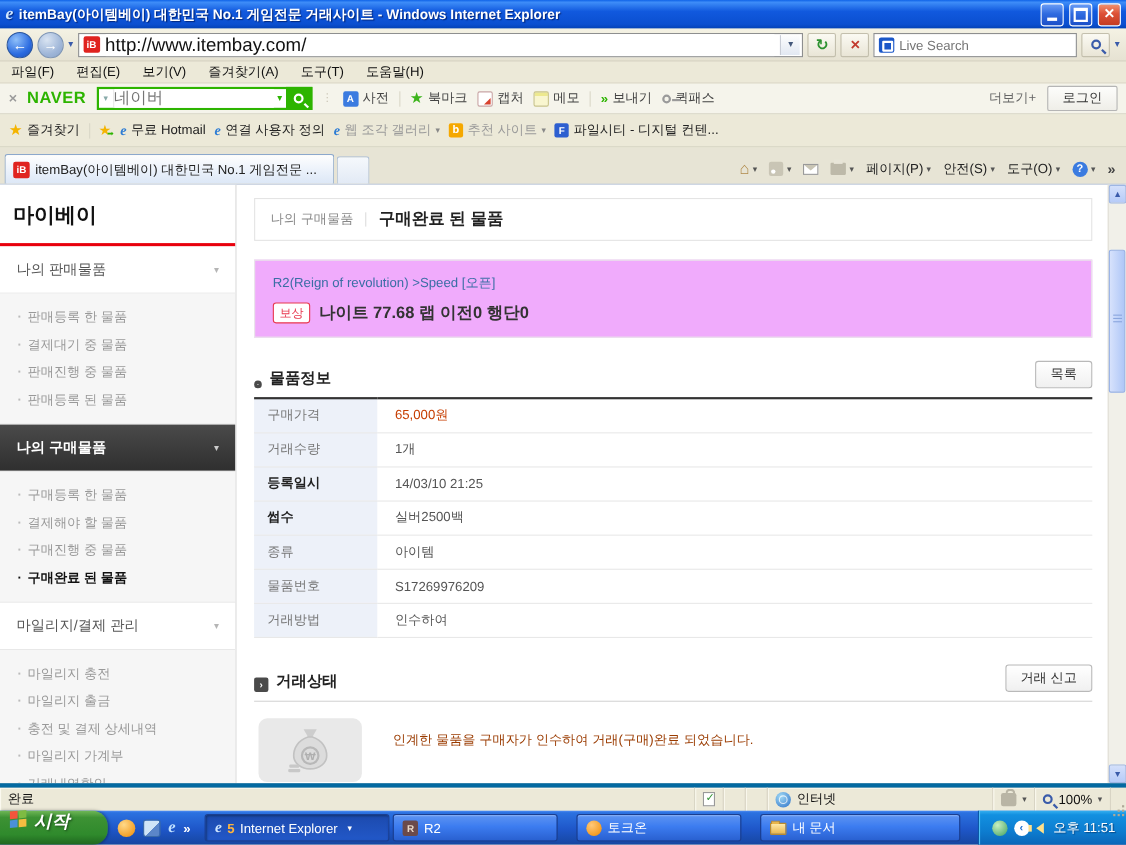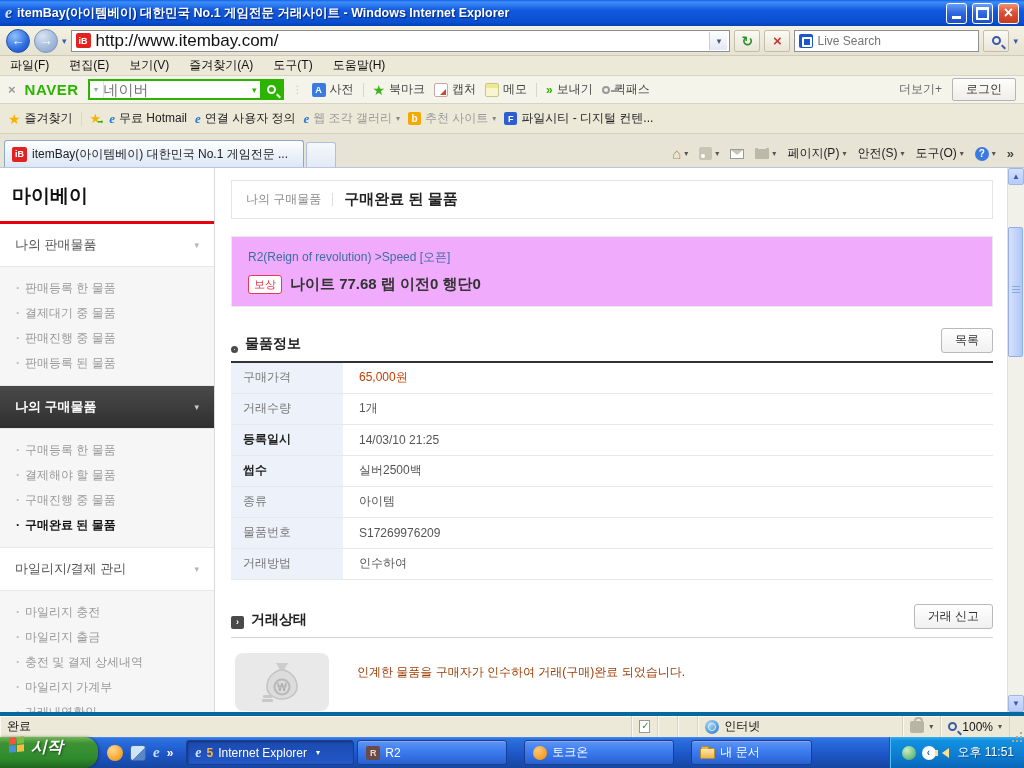--- a/index.html
+++ b/index.html
@@ -594,21 +594,21 @@
         <span class="caret">▾</span>
       </div>
       <div class="tbtn" style="width:150px">
         <span class="t-r2">R</span>
         <span>R2</span>
       </div>
       <div class="tbtn" style="width:150px; margin-left:14px">
         <span class="t-talk"></span>
         <span>토크온</span>
       </div>
-      <div class="tbtn" style="width:121px; margin-left:14px">
+      <div class="tbtn" style="width:182px; margin-left:14px">
         <span class="t-folder"></span>
         <span>내 문서</span>
       </div>
     </div>
     <div class="tray">
       <span class="tray-globe"></span>
       <span class="tray-chev">‹</span>
       <span class="tray-spk"></span>
       <span class="tray-clock">오후 11:51</span>
     </div>

